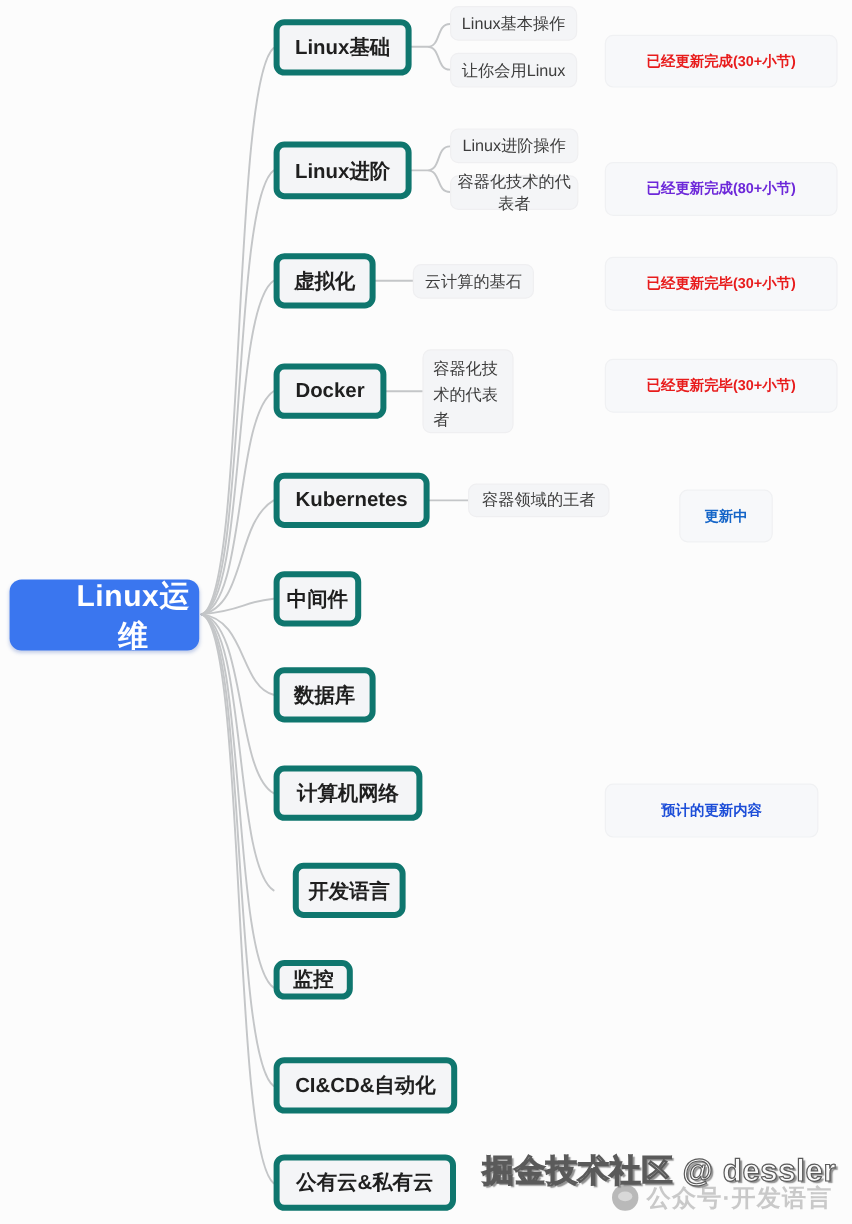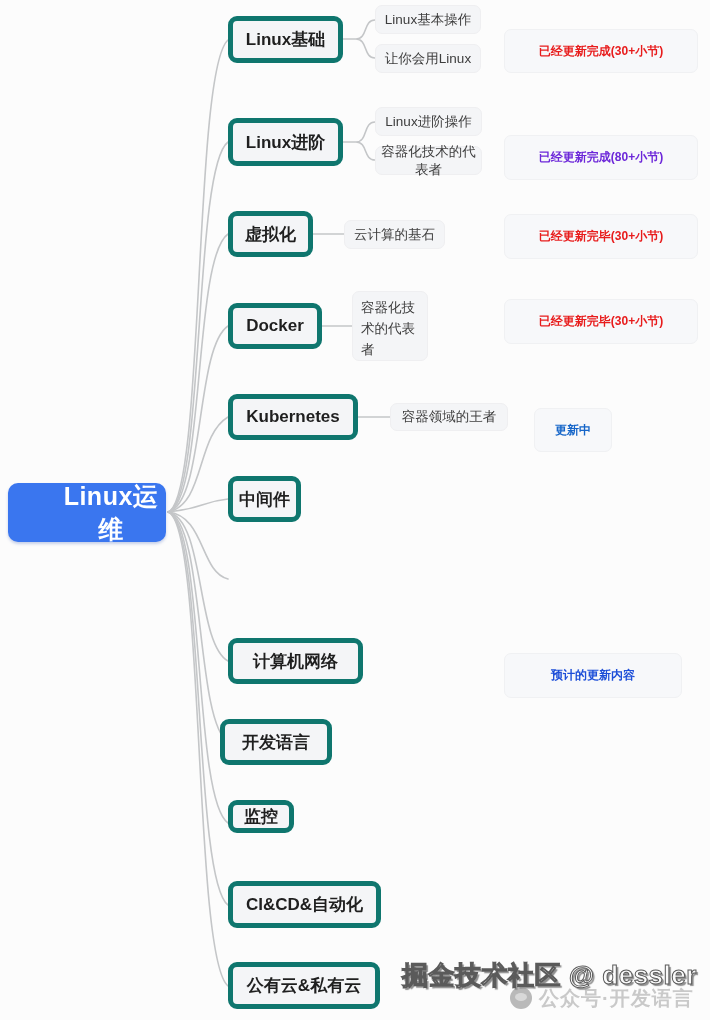--- a/index.html
+++ b/index.html
@@ -84,39 +84,40 @@
   </svg>
 
   <div class="node root" style="left: 8px; top: 483px; width: 158px; height: 59px; background: rgb(58, 118, 239);">Linux运维</div>
 
   <div class="node branch" style="left:228px;top:16px;width:115px;height:47px">Linux基础</div>
   <div class="node branch" style="left:228px;top:118px;width:115px;height:48px">Linux进阶</div>
   <div class="node branch" style="left:228px;top:211px;width:85px;height:46px">虚拟化</div>
   <div class="node branch" style="left:228px;top:303px;width:94px;height:46px">Docker</div>
   <div class="node branch" style="left:228px;top:394px;width:130px;height:46px">Kubernetes</div>
   <div class="node branch" style="left:228px;top:476px;width:73px;height:46px">中间件</div>
-  <div class="node branch" style="left:228px;top:638px;width:135px;height:46px">计算机网络</div>
-  <div class="node branch" style="left:220px;top:719px;width:112px;height:46px">开发语言</div>
+  <div class="node branch" style="left:228px;top:556px;width:85px;height:46px">数据库</div>
+  <div class="node branch" style="left:228px;top:638px;width:124px;height:46px">计算机网络</div>
+  <div class="node branch" style="left:244px;top:719px;width:94px;height:46px">开发语言</div>
   <div class="node branch" style="left:228px;top:800px;width:66px;height:33px">监控</div>
   <div class="node branch" style="left:228px;top:881px;width:153px;height:47px">CI&amp;CD&amp;自动化</div>
   <div class="node branch" style="left:228px;top:962px;width:152px;height:47px">公有云&amp;私有云</div>
 
   <div class="node sub" style="left:375px;top:5px;width:106px;height:29px">Linux基本操作</div>
   <div class="node sub" style="left:375px;top:44px;width:106px;height:29px">让你会用Linux</div>
   <div class="node sub" style="left:375px;top:107px;width:107px;height:29px">Linux进阶操作</div>
   <div class="node sub" style="left:375px;top:146px;width:107px;height:29px">容器化技术的代表者</div>
   <div class="node sub" style="left:344px;top:220px;width:101px;height:29px">云计算的基石</div>
   <div class="node sub multiline" style="left:352px;top:291px;width:76px;height:70px">容器化技术的代表者</div>
   <div class="node sub" style="left:390px;top:403px;width:118px;height:28px">容器领域的王者</div>
 
   <div class="node status" style="left: 504px; top: 29px; width: 194px; height: 44px; color: rgb(232, 28, 28);">已经更新完成(30+小节)</div>
   <div class="node status" style="left: 504px; top: 135px; width: 194px; height: 45px; color: #6d28d9;">已经更新完成(80+小节)</div>
   <div class="node status" style="left: 504px; top: 214px; width: 194px; height: 45px; color: rgb(232, 28, 28);">已经更新完毕(30+小节)</div>
   <div class="node status" style="left: 504px; top: 299px; width: 194px; height: 45px; color: rgb(232, 28, 28);">已经更新完毕(30+小节)</div>
-  <div class="node status" style="left: 534px; top: 408px; width: 78px; height: 44px; color: rgb(21, 101, 200);">更新中</div>
+  <div class="node status" style="left: 566px; top: 408px; width: 78px; height: 44px; color: rgb(21, 101, 200);">更新中</div>
   <div class="node status" style="left: 504px; top: 653px; width: 178px; height: 45px; color: #1d4ed8;">预计的更新内容</div>
 
   <div class="watermark-back">
     <span class="wm-logo"></span>
     <span>公众号·开发语言</span>
   </div>
   <div class="watermark-front">掘金技术社区 @ dessler</div>
 
 </div>
 

